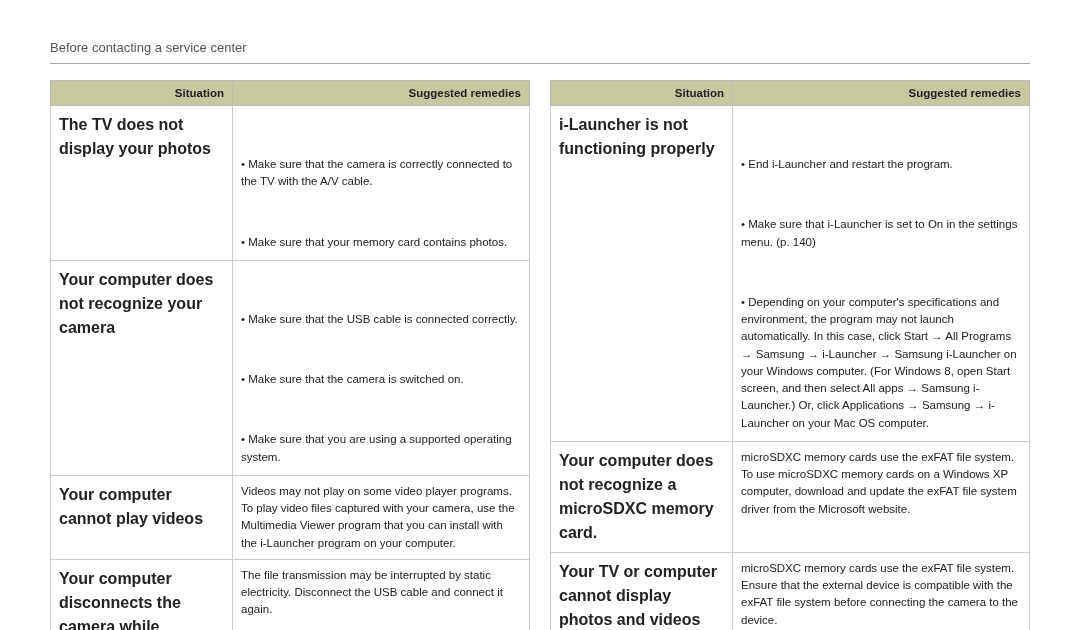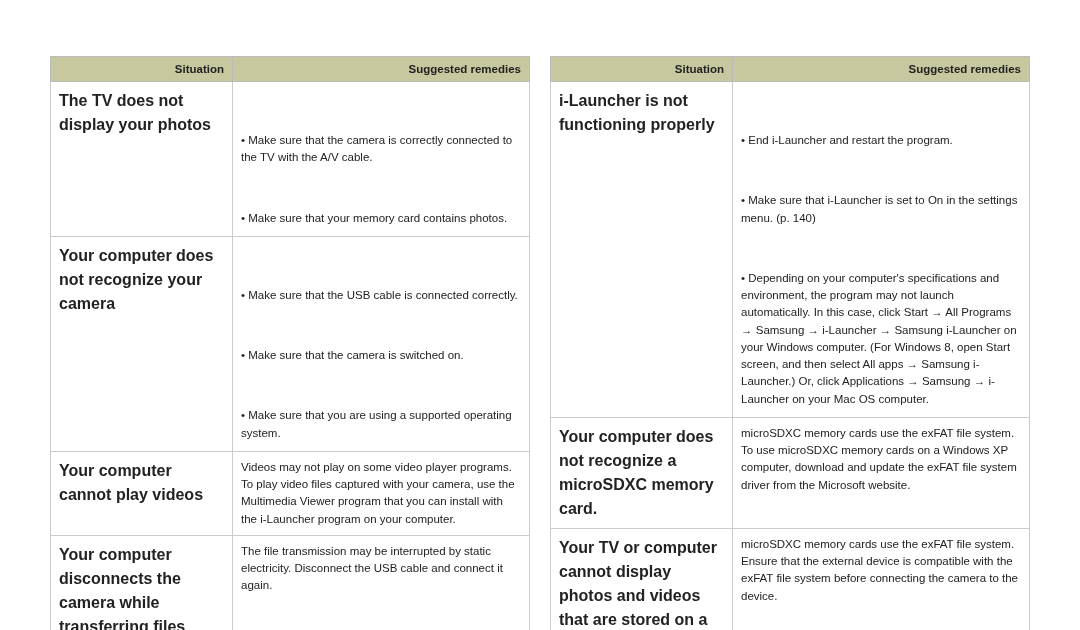--- a/index.html
+++ b/index.html
@@ -73,20 +73,21 @@
     }
     .footer span {
       font-weight: bold;
     }
     b { font-weight: normal; }
   </style>
 </head>
 <body>
 
 <div class="page">
+  <div class="page-title">Before contacting a service center</div>
 
   <div class="tables-container">
 
     <div class="table-wrap">
       <table>
         <thead>
           <tr>
             <th>Situation</th>
             <th>Suggested remedies</th>
           </tr>

